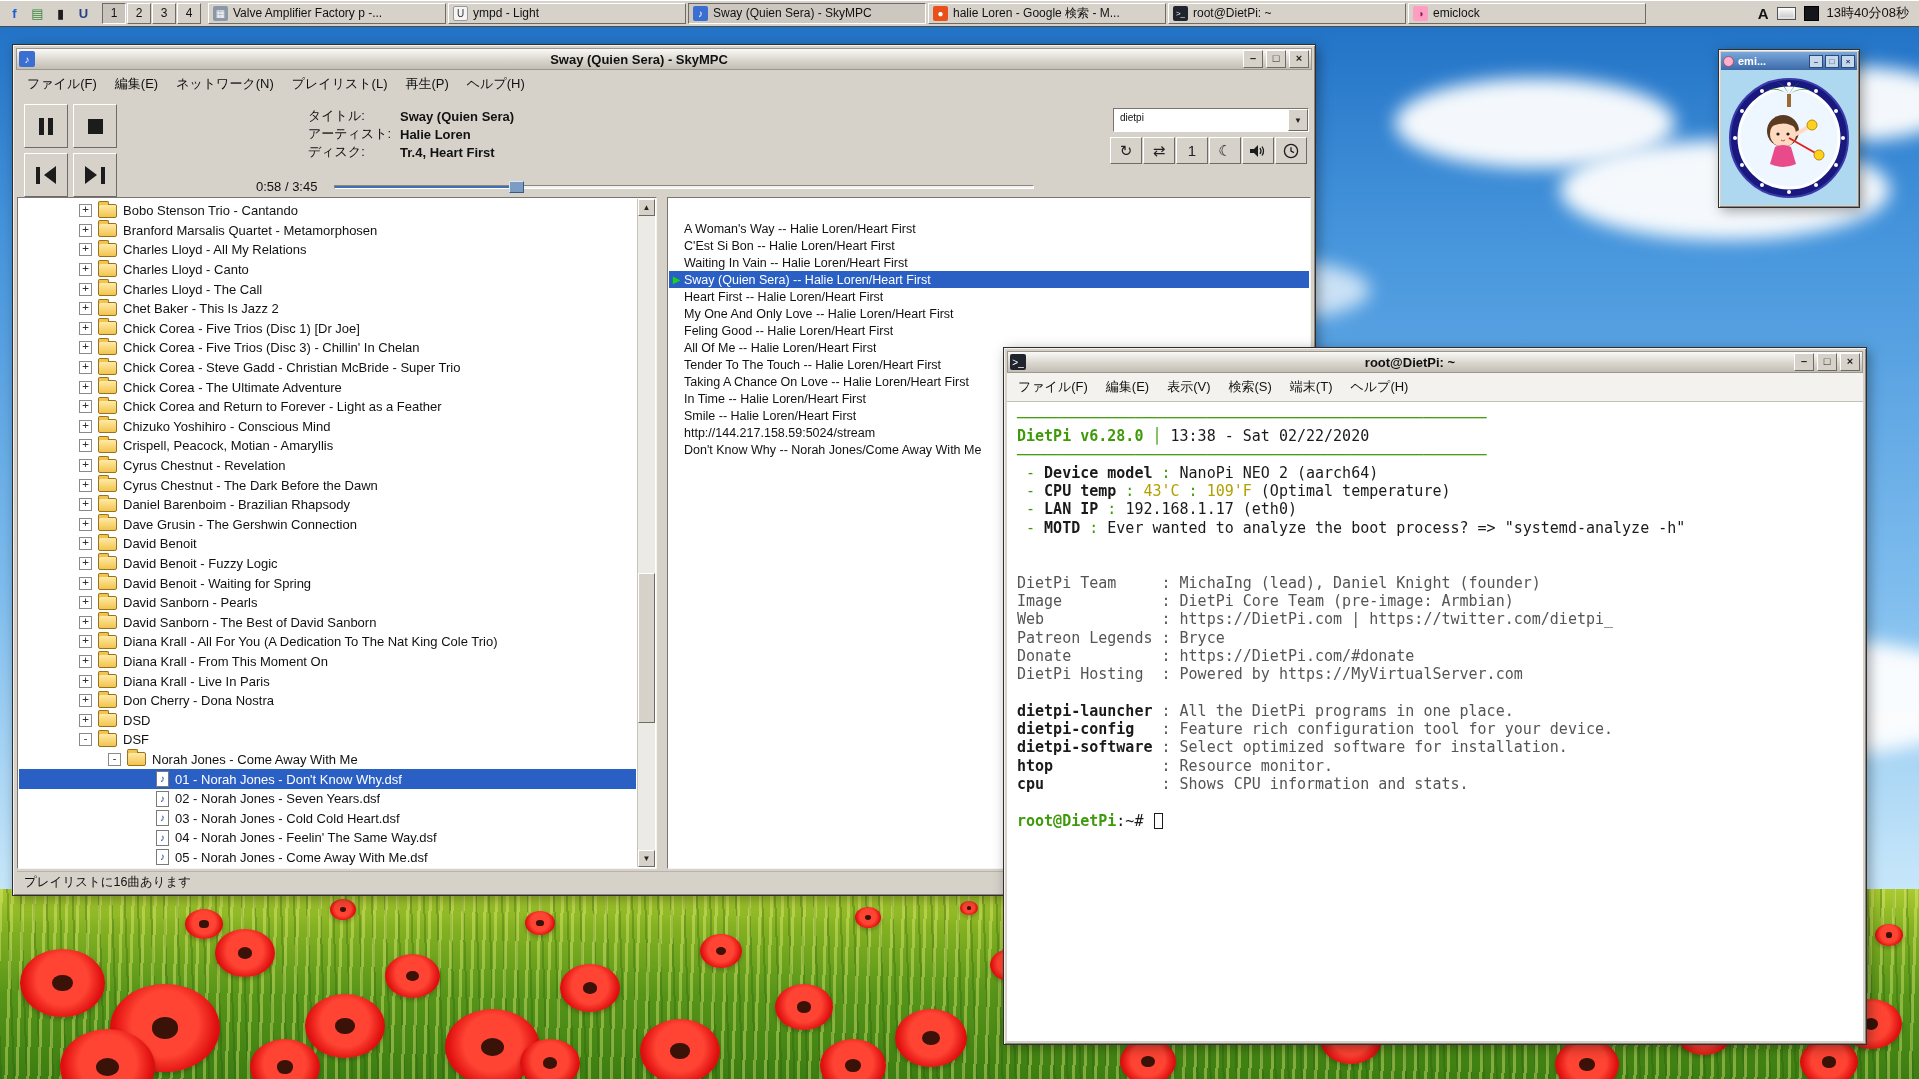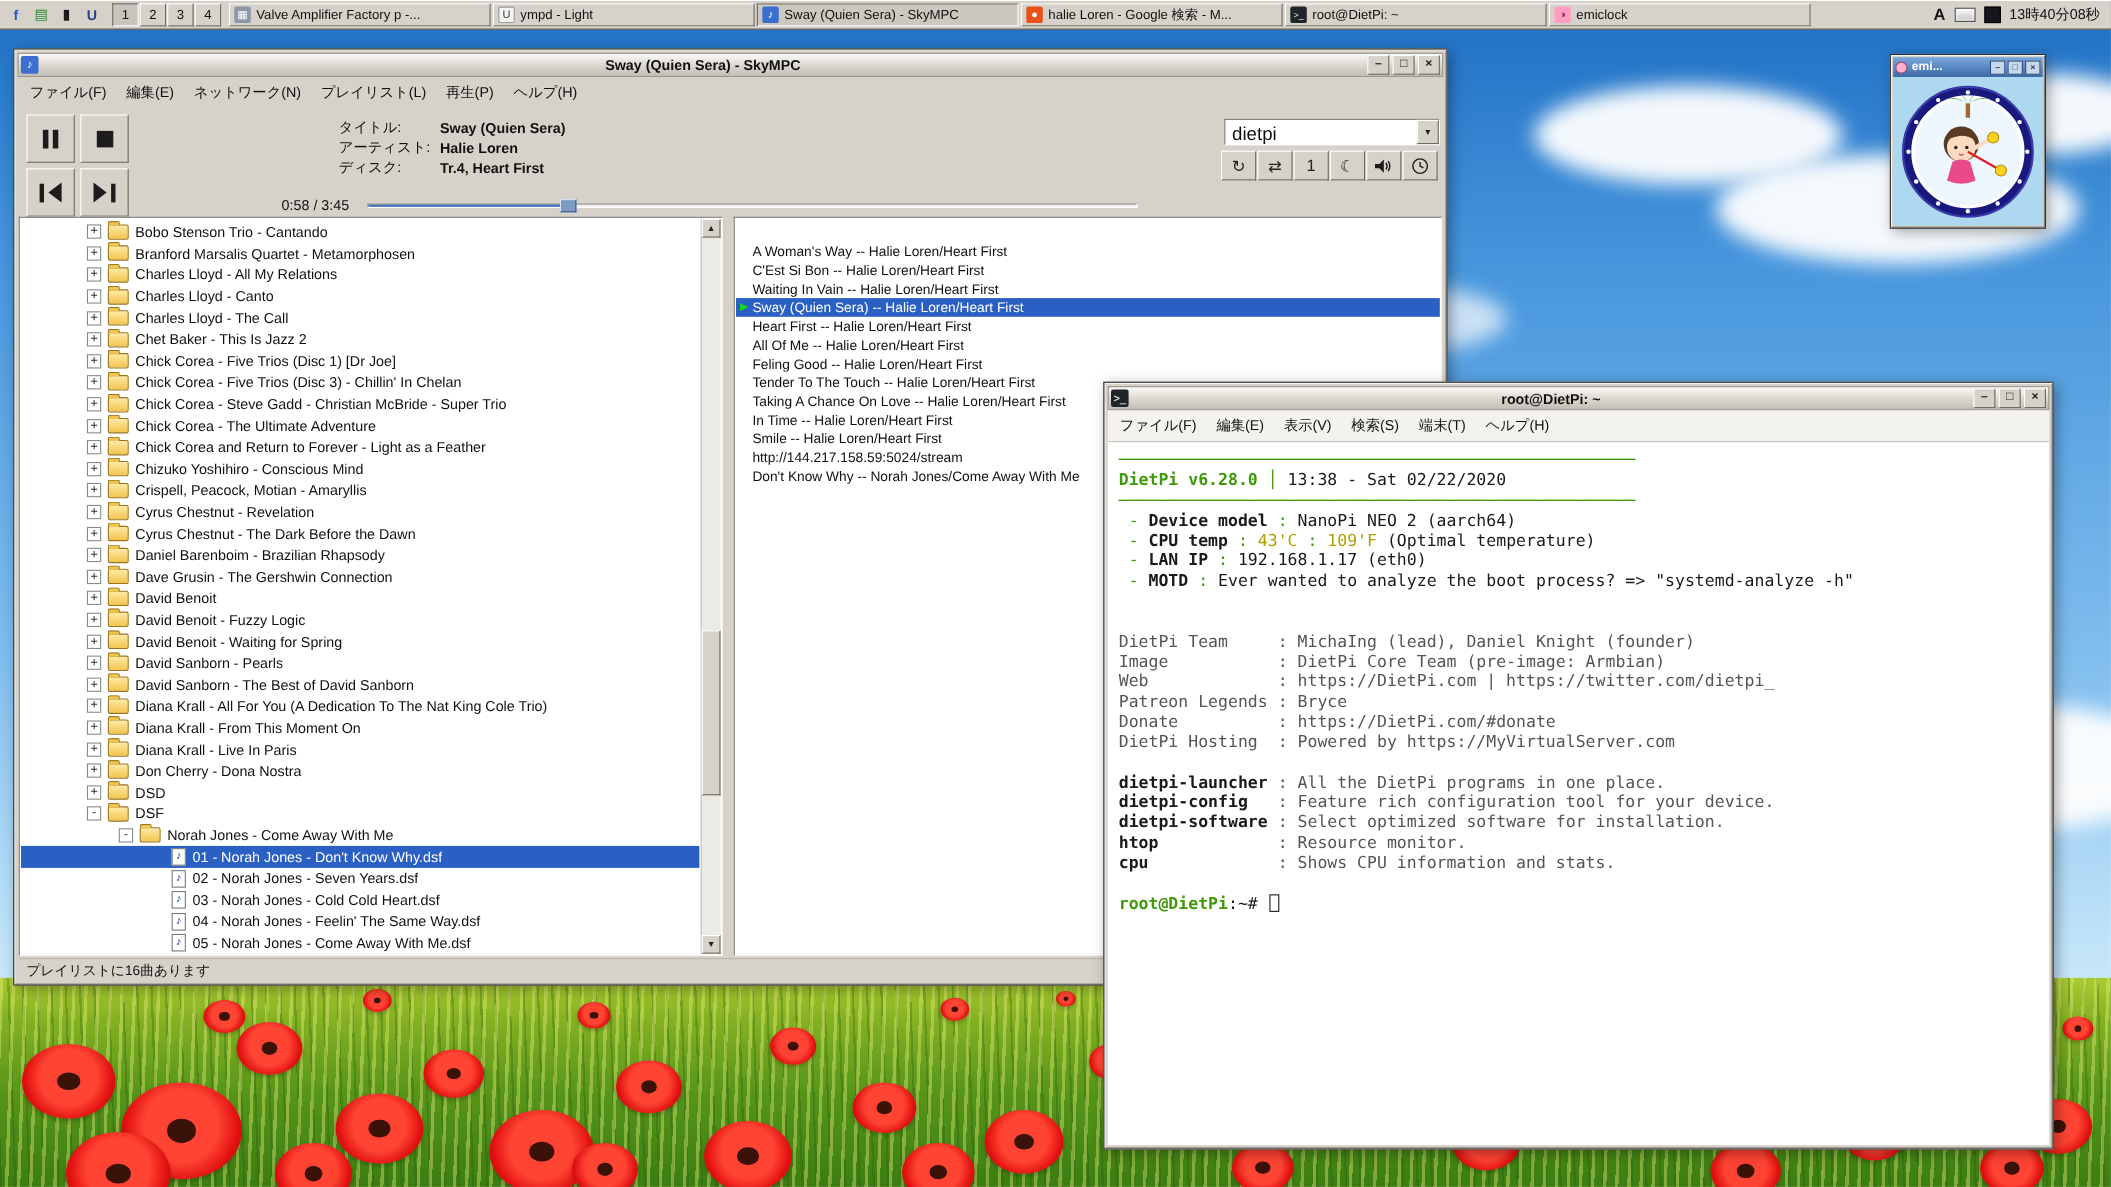--- a/index.html
+++ b/index.html
@@ -73,21 +73,21 @@
   .now-lbl{width:92px}
   .now-val{font-weight:bold;white-space:nowrap}
   .time-text{position:absolute;left:240px;top:81px;font-size:13px;white-space:nowrap}
   .slider{position:absolute;left:318px;top:82px;width:700px;height:14px}
   .slider-track{position:absolute;left:0;right:0;top:5px;height:4px;background:#f2f2f2;border:1px solid #8a867e;border-bottom-color:#fff;border-right-color:#fff}
   .slider-fill{position:absolute;left:1px;top:6px;height:2px;background:#3f6fb5}
   .slider-handle{position:absolute;top:1px;width:15px;height:12px;margin-left:-7px;background:#7d9cc4;
     border:1px solid;border-color:#dce6f2 #3a5a84 #3a5a84 #dce6f2}
   .combo{position:absolute;left:1097px;top:10px;width:196px;height:24px;background:#fff;
     border:1px solid;border-color:#7a766e #fff #fff #7a766e;display:flex;align-items:stretch}
-  .combo-text{flex:1;padding:3px 6px;font-size:17px}
+  .combo-text{flex:1;padding:3px 6px;font-size:10px}
   .combo-arrow{width:20px;background:var(--gray);border:1px solid;border-color:#fff var(--dk) var(--dk) #fff;
     font-size:8px;display:flex;align-items:center;justify-content:center;color:#222}
   .toolbtns{position:absolute;left:1094px;top:39px;display:flex;gap:1px}
   .mini-btn{width:32px;height:27px;background:var(--gray);border:1px solid;border-color:#fff var(--dk) var(--dk) #fff;
     display:flex;align-items:center;justify-content:center;font-size:15px;color:#222}
   .panes{position:absolute;left:4px;right:4px;top:152px;bottom:26px;display:flex}
   .pane{background:#fff;border:1px solid;border-color:#7a766e #f6f4f0 #f6f4f0 #7a766e}
   .tree-pane{width:640px;position:relative;overflow:hidden}
   .splitter{width:10px}
   .play-pane{flex:1;position:relative;overflow:hidden}
@@ -462,25 +462,29 @@
           <div class="prow sel">
             <span class="pind">▶</span>
             <span class="p-label">Sway (Quien Sera) -- Halie Loren/Heart First</span>
           </div>
           <div class="prow">
             <span class="pind"></span>
             <span class="p-label">Heart First -- Halie Loren/Heart First</span>
           </div>
           <div class="prow">
             <span class="pind"></span>
+            <span class="p-label">My One And Only Love -- Halie Loren/Heart First</span>
+          </div>
+          <div class="prow">
+            <span class="pind"></span>
+            <span class="p-label">Feling Good -- Halie Loren/Heart First</span>
+          </div>
+          <div class="prow">
+            <span class="pind"></span>
             <span class="p-label">All Of Me -- Halie Loren/Heart First</span>
-          </div>
-          <div class="prow">
-            <span class="pind"></span>
-            <span class="p-label">Feling Good -- Halie Loren/Heart First</span>
           </div>
           <div class="prow">
             <span class="pind"></span>
             <span class="p-label">Tender To The Touch -- Halie Loren/Heart First</span>
           </div>
           <div class="prow">
             <span class="pind"></span>
             <span class="p-label">Taking A Chance On Love -- Halie Loren/Heart First</span>
           </div>
           <div class="prow">

